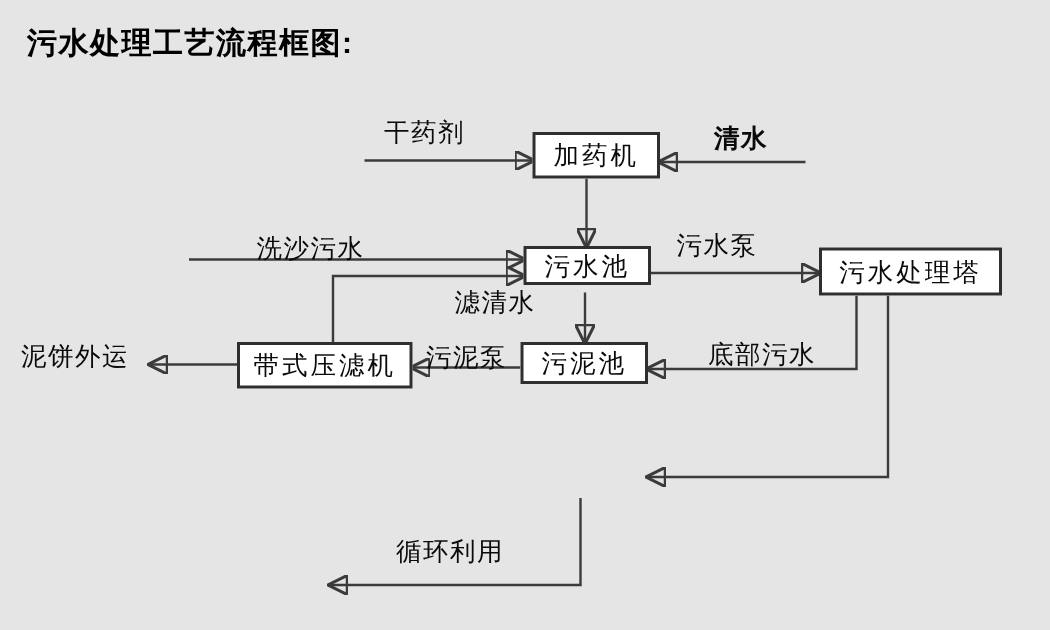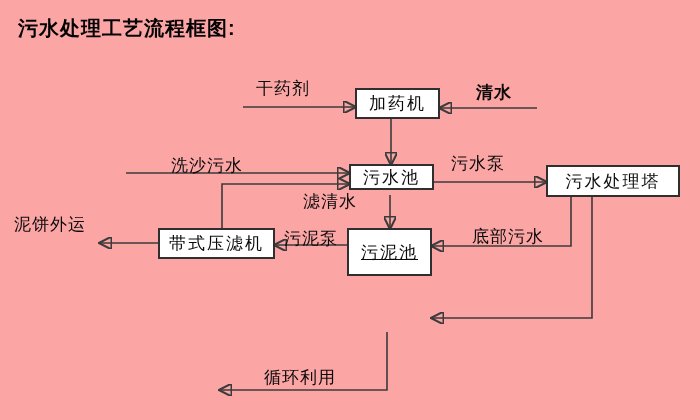--- a/index.html
+++ b/index.html
@@ -1,19 +1,19 @@
 <!DOCTYPE html>
 <html><head>
 <meta charset="utf-8">
 <style>
   html,body{margin:0;padding:0;background:#ffffff;}
   #canvas{
     position:relative;
     width:700px;height:420px;
-    background:#fca5a5;
+    background:#e5e5e5;
     font-family:"Liberation Sans", sans-serif;
     overflow:hidden;
   }
   #page-title{
     position:absolute;left:18px;top:15px;
     font-size:20px;font-weight:bold;color:#000;
     letter-spacing:1px;white-space:nowrap;
   }
   .node{
     position:absolute;
@@ -54,27 +54,27 @@
     <path d="M390,195 L390,228" marker-end="url(#ah)"></path>
     <path d="M571,197 L571,246 L432,246" marker-end="url(#ah)"></path>
     <path d="M592,197 L592,318 L432,318" marker-end="url(#ah)"></path>
     <path d="M347,245 L275,245" marker-end="url(#ah)"></path>
     <path d="M158,243 L100,243" marker-end="url(#ah)"></path>
     <path d="M387,332 L387,390 L220,390" marker-end="url(#ah)"></path>
   </svg>
 
   <div class="node" style="left:355px;top:88px;width:85px;height:31px;">加药机</div>
   <div class="node" style="left:349px;top:164px;width:85px;height:26px;">污水池</div>
-  <div class="node" style="left:546px;top:165px;width:134px;height:32px;">污水处理塔</div>
+  <div class="node" style="left:546px;top:165px;width:122px;height:32px;">污水处理塔</div>
   <div class="node" style="left:158px;top:228px;width:117px;height:31px;">带式压滤机</div>
-  <div class="node" style="left:347px;top:228px;width:85px;height:48px;text-decoration:underline;">污泥池</div>
+  <div class="node" style="left:347px;top:228px;width:85px;height:28px;">污泥池</div>
 
   <div class="edge-label" style="left:256px;top:77px;">干药剂</div>
   <div class="edge-label" style="left:476px;top:81px;font-weight:bold;">清水</div>
   <div class="edge-label" style="left:171px;top:154px;">洗沙污水</div>
   <div class="edge-label" style="left:258px;top:190px;margin-left:45px;">滤清水</div>
   <div class="edge-label" style="left:451px;top:152px;">污水泵</div>
   <div class="edge-label" style="left:284px;top:227px;">污泥泵</div>
   <div class="edge-label" style="left:472px;top:225px;">底部污水</div>
-  <div class="edge-label" style="left:14px;top:213px;">泥饼外运</div>
-  <div class="edge-label" style="left:264px;top:366px;">循环利用</div>
+  <div class="edge-label" style="left:14px;top:226px;">泥饼外运</div>
+  <div class="edge-label" style="left:264px;top:356px;">循环利用</div>
 
 </div>
 
 </body></html>

